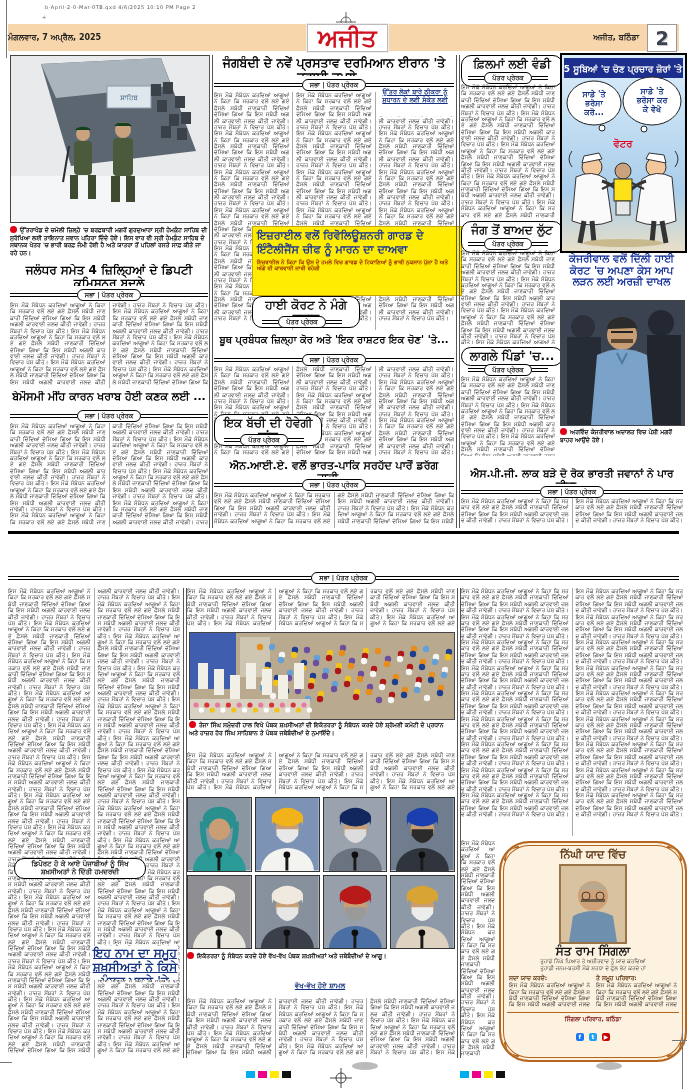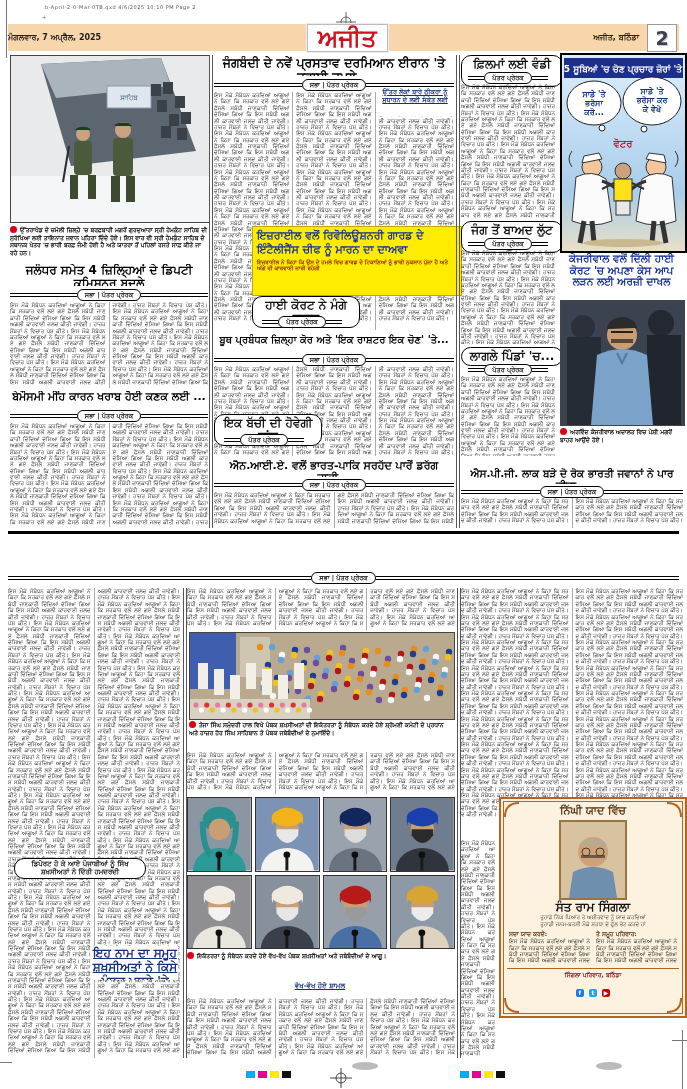--- a/index.html
+++ b/index.html
@@ -480,21 +480,21 @@
     </div>
   <div class="abs caption" style="left:187px;top:952px;width:268px;height:26px;">
     <span class="bullet"></span><span>ਇਕੱਤਰਤਾ ਨੂੰ ਸੰਬੋਧਨ ਕਰਦੇ ਹੋਏ ਵੱਖ-ਵੱਖ ਪੰਥਕ ਸ਼ਖ਼ਸੀਅਤਾਂ ਅਤੇ ਜਥੇਬੰਦੀਆਂ ਦੇ ਆਗੂ।</span>
   </div>
   <div class="abs subu" style="left:250px;top:982px;width:140px;height:12px;font-size:7px;">ਵੱਖ-ਵੱਖ ਹੋਏ ਸ਼ਾਮਲ</div>
   <div class="abs fill c3" style="left:187px;top:998px;width:268px;height:60px;">ਇਸ ਮੌਕੇ ਸੰਬੋਧਨ ਕਰਦਿਆਂ ਆਗੂਆਂ ਨੇ ਕਿਹਾ ਕਿ ਸਰਕਾਰ ਵਲੋਂ ਲਏ ਗਏ ਫ਼ੈਸਲੇ ਸਬੰਧੀ ਜਾਣਕਾਰੀ ਦਿੰਦਿਆਂ ਦੱਸਿਆ ਗਿਆ ਕਿ ਇਸ ਸਬੰਧੀ ਅਗਲੀ ਕਾਰਵਾਈ ਜਲਦ ਕੀਤੀ ਜਾਵੇਗੀ। ਹਾਜ਼ਰ ਮੈਂਬਰਾਂ ਨੇ ਵਿਚਾਰ ਪੇਸ਼ ਕੀਤੇ। ਇਸ ਮੌਕੇ ਸੰਬੋਧਨ ਕਰਦਿਆਂ ਆਗੂਆਂ ਨੇ ਕਿਹਾ ਕਿ ਸਰਕਾਰ ਵਲੋਂ ਲਏ ਗਏ ਫ਼ੈਸਲੇ ਸਬੰਧੀ ਜਾਣਕਾਰੀ ਦਿੰਦਿਆਂ ਦੱਸਿਆ ਗਿਆ ਕਿ ਇਸ ਸਬੰਧੀ ਅਗਲੀ ਕਾਰਵਾਈ ਜਲਦ ਕੀਤੀ ਜਾਵੇਗੀ। ਹਾਜ਼ਰ ਮੈਂਬਰਾਂ ਨੇ ਵਿਚਾਰ ਪੇਸ਼ ਕੀਤੇ। ਇਸ ਮੌਕੇ ਸੰਬੋਧਨ ਕਰਦਿਆਂ ਆਗੂਆਂ ਨੇ ਕਿਹਾ ਕਿ ਸਰਕਾਰ ਵਲੋਂ ਲਏ ਗਏ ਫ਼ੈਸਲੇ ਸਬੰਧੀ ਜਾਣਕਾਰੀ ਦਿੰਦਿਆਂ ਦੱਸਿਆ ਗਿਆ ਕਿ ਇਸ ਸਬੰਧੀ ਅਗਲੀ ਕਾਰਵਾਈ ਜਲਦ ਕੀਤੀ ਜਾਵੇਗੀ। ਹਾਜ਼ਰ ਮੈਂਬਰਾਂ ਨੇ ਵਿਚਾਰ ਪੇਸ਼ ਕੀਤੇ। ਇਸ ਮੌਕੇ ਸੰਬੋਧਨ ਕਰਦਿਆਂ ਆਗੂਆਂ ਨੇ ਕਿਹਾ ਕਿ ਸਰਕਾਰ ਵਲੋਂ ਲਏ ਗਏ ਫ਼ੈਸਲੇ ਸਬੰਧੀ ਜਾਣਕਾਰੀ ਦਿੰਦਿਆਂ ਦੱਸਿਆ ਗਿਆ ਕਿ ਇਸ ਸਬੰਧੀ ਅਗਲੀ ਕਾਰਵਾਈ ਜਲਦ ਕੀਤੀ ਜਾਵੇਗੀ। ਹਾਜ਼ਰ ਮੈਂਬਰਾਂ ਨੇ ਵਿਚਾਰ ਪੇਸ਼ ਕੀਤੇ। ਇਸ ਮੌਕੇ ਸੰਬੋਧਨ ਕਰਦਿਆਂ ਆਗੂਆਂ ਨੇ ਕਿਹਾ ਕਿ ਸਰਕਾਰ ਵਲੋਂ ਲਏ ਗਏ ਫ਼ੈਸਲੇ ਸਬੰਧੀ ਜਾਣਕਾਰੀ ਦਿੰਦਿਆਂ ਦੱਸਿਆ ਗਿਆ ਕਿ ਇਸ ਸਬੰਧੀ ਅਗਲੀ ਕਾਰਵਾਈ ਜਲਦ ਕੀਤੀ ਜਾਵੇਗੀ। ਹਾਜ਼ਰ ਮੈਂਬਰਾਂ ਨੇ ਵਿਚਾਰ ਪੇਸ਼ ਕੀਤੇ। ਇਸ ਮੌਕੇ ਸੰਬੋਧਨ ਕਰਦਿਆਂ ਆਗੂਆਂ ਨੇ ਕਿਹਾ ਕਿ ਸਰਕਾਰ ਵਲੋਂ ਲਏ ਗਏ ਫ਼ੈਸਲੇ ਸਬੰਧੀ ਜਾਣਕਾਰੀ ਦਿੰਦਿਆਂ ਦੱਸਿਆ ਗਿਆ ਕਿ ਇਸ ਸਬੰਧੀ ਅਗਲੀ ਕਾਰਵਾਈ ਜਲਦ ਕੀਤੀ ਜਾਵੇਗੀ। ਹਾਜ਼ਰ ਮੈਂਬਰਾਂ ਨੇ ਵਿਚਾਰ ਪੇਸ਼ ਕੀਤੇ। </div>
 
   <div class="abs fill c2" style="left:461px;top:588px;width:222px;height:248px;">ਇਸ ਮੌਕੇ ਸੰਬੋਧਨ ਕਰਦਿਆਂ ਆਗੂਆਂ ਨੇ ਕਿਹਾ ਕਿ ਸਰਕਾਰ ਵਲੋਂ ਲਏ ਗਏ ਫ਼ੈਸਲੇ ਸਬੰਧੀ ਜਾਣਕਾਰੀ ਦਿੰਦਿਆਂ ਦੱਸਿਆ ਗਿਆ ਕਿ ਇਸ ਸਬੰਧੀ ਅਗਲੀ ਕਾਰਵਾਈ ਜਲਦ ਕੀਤੀ ਜਾਵੇਗੀ। ਹਾਜ਼ਰ ਮੈਂਬਰਾਂ ਨੇ ਵਿਚਾਰ ਪੇਸ਼ ਕੀਤੇ। ਇਸ ਮੌਕੇ ਸੰਬੋਧਨ ਕਰਦਿਆਂ ਆਗੂਆਂ ਨੇ ਕਿਹਾ ਕਿ ਸਰਕਾਰ ਵਲੋਂ ਲਏ ਗਏ ਫ਼ੈਸਲੇ ਸਬੰਧੀ ਜਾਣਕਾਰੀ ਦਿੰਦਿਆਂ ਦੱਸਿਆ ਗਿਆ ਕਿ ਇਸ ਸਬੰਧੀ ਅਗਲੀ ਕਾਰਵਾਈ ਜਲਦ ਕੀਤੀ ਜਾਵੇਗੀ। ਹਾਜ਼ਰ ਮੈਂਬਰਾਂ ਨੇ ਵਿਚਾਰ ਪੇਸ਼ ਕੀਤੇ। ਇਸ ਮੌਕੇ ਸੰਬੋਧਨ ਕਰਦਿਆਂ ਆਗੂਆਂ ਨੇ ਕਿਹਾ ਕਿ ਸਰਕਾਰ ਵਲੋਂ ਲਏ ਗਏ ਫ਼ੈਸਲੇ ਸਬੰਧੀ ਜਾਣਕਾਰੀ ਦਿੰਦਿਆਂ ਦੱਸਿਆ ਗਿਆ ਕਿ ਇਸ ਸਬੰਧੀ ਅਗਲੀ ਕਾਰਵਾਈ ਜਲਦ ਕੀਤੀ ਜਾਵੇਗੀ। ਹਾਜ਼ਰ ਮੈਂਬਰਾਂ ਨੇ ਵਿਚਾਰ ਪੇਸ਼ ਕੀਤੇ। ਇਸ ਮੌਕੇ ਸੰਬੋਧਨ ਕਰਦਿਆਂ ਆਗੂਆਂ ਨੇ ਕਿਹਾ ਕਿ ਸਰਕਾਰ ਵਲੋਂ ਲਏ ਗਏ ਫ਼ੈਸਲੇ ਸਬੰਧੀ ਜਾਣਕਾਰੀ ਦਿੰਦਿਆਂ ਦੱਸਿਆ ਗਿਆ ਕਿ ਇਸ ਸਬੰਧੀ ਅਗਲੀ ਕਾਰਵਾਈ ਜਲਦ ਕੀਤੀ ਜਾਵੇਗੀ। ਹਾਜ਼ਰ ਮੈਂਬਰਾਂ ਨੇ ਵਿਚਾਰ ਪੇਸ਼ ਕੀਤੇ। ਇਸ ਮੌਕੇ ਸੰਬੋਧਨ ਕਰਦਿਆਂ ਆਗੂਆਂ ਨੇ ਕਿਹਾ ਕਿ ਸਰਕਾਰ ਵਲੋਂ ਲਏ ਗਏ ਫ਼ੈਸਲੇ ਸਬੰਧੀ ਜਾਣਕਾਰੀ ਦਿੰਦਿਆਂ ਦੱਸਿਆ ਗਿਆ ਕਿ ਇਸ ਸਬੰਧੀ ਅਗਲੀ ਕਾਰਵਾਈ ਜਲਦ ਕੀਤੀ ਜਾਵੇਗੀ। ਹਾਜ਼ਰ ਮੈਂਬਰਾਂ ਨੇ ਵਿਚਾਰ ਪੇਸ਼ ਕੀਤੇ। ਇਸ ਮੌਕੇ ਸੰਬੋਧਨ ਕਰਦਿਆਂ ਆਗੂਆਂ ਨੇ ਕਿਹਾ ਕਿ ਸਰਕਾਰ ਵਲੋਂ ਲਏ ਗਏ ਫ਼ੈਸਲੇ ਸਬੰਧੀ ਜਾਣਕਾਰੀ ਦਿੰਦਿਆਂ ਦੱਸਿਆ ਗਿਆ ਕਿ ਇਸ ਸਬੰਧੀ ਅਗਲੀ ਕਾਰਵਾਈ ਜਲਦ ਕੀਤੀ ਜਾਵੇਗੀ। ਹਾਜ਼ਰ ਮੈਂਬਰਾਂ ਨੇ ਵਿਚਾਰ ਪੇਸ਼ ਕੀਤੇ। ਇਸ ਮੌਕੇ ਸੰਬੋਧਨ ਕਰਦਿਆਂ ਆਗੂਆਂ ਨੇ ਕਿਹਾ ਕਿ ਸਰਕਾਰ ਵਲੋਂ ਲਏ ਗਏ ਫ਼ੈਸਲੇ ਸਬੰਧੀ ਜਾਣਕਾਰੀ ਦਿੰਦਿਆਂ ਦੱਸਿਆ ਗਿਆ ਕਿ ਇਸ ਸਬੰਧੀ ਅਗਲੀ ਕਾਰਵਾਈ ਜਲਦ ਕੀਤੀ ਜਾਵੇਗੀ। ਹਾਜ਼ਰ ਮੈਂਬਰਾਂ ਨੇ ਵਿਚਾਰ ਪੇਸ਼ ਕੀਤੇ। ਇਸ ਮੌਕੇ ਸੰਬੋਧਨ ਕਰਦਿਆਂ ਆਗੂਆਂ ਨੇ ਕਿਹਾ ਕਿ ਸਰਕਾਰ ਵਲੋਂ ਲਏ ਗਏ ਫ਼ੈਸਲੇ ਸਬੰਧੀ ਜਾਣਕਾਰੀ ਦਿੰਦਿਆਂ ਦੱਸਿਆ ਗਿਆ ਕਿ ਇਸ ਸਬੰਧੀ ਅਗਲੀ ਕਾਰਵਾਈ ਜਲਦ ਕੀਤੀ ਜਾਵੇਗੀ। ਹਾਜ਼ਰ ਮੈਂਬਰਾਂ ਨੇ ਵਿਚਾਰ ਪੇਸ਼ ਕੀਤੇ। ਇਸ ਮੌਕੇ ਸੰਬੋਧਨ ਕਰਦਿਆਂ ਆਗੂਆਂ ਨੇ ਕਿਹਾ ਕਿ ਸਰਕਾਰ ਵਲੋਂ ਲਏ ਗਏ ਫ਼ੈਸਲੇ ਸਬੰਧੀ ਜਾਣਕਾਰੀ ਦਿੰਦਿਆਂ ਦੱਸਿਆ ਗਿਆ ਕਿ ਇਸ ਸਬੰਧੀ ਅਗਲੀ ਕਾਰਵਾਈ ਜਲਦ ਕੀਤੀ ਜਾਵੇਗੀ। ਹਾਜ਼ਰ ਮੈਂਬਰਾਂ ਨੇ ਵਿਚਾਰ ਪੇਸ਼ ਕੀਤੇ। ਇਸ ਮੌਕੇ ਸੰਬੋਧਨ ਕਰਦਿਆਂ ਆਗੂਆਂ ਨੇ ਕਿਹਾ ਕਿ ਸਰਕਾਰ ਵਲੋਂ ਲਏ ਗਏ ਫ਼ੈਸਲੇ ਸਬੰਧੀ ਜਾਣਕਾਰੀ ਦਿੰਦਿਆਂ ਦੱਸਿਆ ਗਿਆ ਕਿ ਇਸ ਸਬੰਧੀ ਅਗਲੀ ਕਾਰਵਾਈ ਜਲਦ ਕੀਤੀ ਜਾਵੇਗੀ। ਹਾਜ਼ਰ ਮੈਂਬਰਾਂ ਨੇ ਵਿਚਾਰ ਪੇਸ਼ ਕੀਤੇ। ਇਸ ਮੌਕੇ ਸੰਬੋਧਨ ਕਰਦਿਆਂ ਆਗੂਆਂ ਨੇ ਕਿਹਾ ਕਿ ਸਰਕਾਰ ਵਲੋਂ ਲਏ ਗਏ ਫ਼ੈਸਲੇ ਸਬੰਧੀ ਜਾਣਕਾਰੀ ਦਿੰਦਿਆਂ ਦੱਸਿਆ ਗਿਆ ਕਿ ਇਸ ਸਬੰਧੀ ਅਗਲੀ ਕਾਰਵਾਈ ਜਲਦ ਕੀਤੀ ਜਾਵੇਗੀ। ਹਾਜ਼ਰ ਮੈਂਬਰਾਂ ਨੇ ਵਿਚਾਰ ਪੇਸ਼ ਕੀਤੇ। ਇਸ ਮੌਕੇ ਸੰਬੋਧਨ ਕਰਦਿਆਂ ਆਗੂਆਂ ਨੇ ਕਿਹਾ ਕਿ ਸਰਕਾਰ ਵਲੋਂ ਲਏ ਗਏ ਫ਼ੈਸਲੇ ਸਬੰਧੀ ਜਾਣਕਾਰੀ ਦਿੰਦਿਆਂ ਦੱਸਿਆ ਗਿਆ ਕਿ ਇਸ ਸਬੰਧੀ ਅਗਲੀ ਕਾਰਵਾਈ ਜਲਦ ਕੀਤੀ ਜਾਵੇਗੀ। ਹਾਜ਼ਰ ਮੈਂਬਰਾਂ ਨੇ ਵਿਚਾਰ ਪੇਸ਼ ਕੀਤੇ। ਇਸ ਮੌਕੇ ਸੰਬੋਧਨ ਕਰਦਿਆਂ ਆਗੂਆਂ ਨੇ ਕਿਹਾ ਕਿ ਸਰਕਾਰ ਵਲੋਂ ਲਏ ਗਏ ਫ਼ੈਸਲੇ ਸਬੰਧੀ ਜਾਣਕਾਰੀ ਦਿੰਦਿਆਂ ਦੱਸਿਆ ਗਿਆ ਕਿ ਇਸ ਸਬੰਧੀ ਅਗਲੀ ਕਾਰਵਾਈ ਜਲਦ ਕੀਤੀ ਜਾਵੇਗੀ। ਹਾਜ਼ਰ ਮੈਂਬਰਾਂ ਨੇ ਵਿਚਾਰ ਪੇਸ਼ ਕੀਤੇ। ਇਸ ਮੌਕੇ ਸੰਬੋਧਨ ਕਰਦਿਆਂ ਆਗੂਆਂ ਨੇ ਕਿਹਾ ਕਿ ਸਰਕਾਰ ਵਲੋਂ ਲਏ ਗਏ ਫ਼ੈਸਲੇ ਸਬੰਧੀ ਜਾਣਕਾਰੀ ਦਿੰਦਿਆਂ ਦੱਸਿਆ ਗਿਆ ਕਿ ਇਸ ਸਬੰਧੀ ਅਗਲੀ ਕਾਰਵਾਈ ਜਲਦ ਕੀਤੀ ਜਾਵੇਗੀ। ਹਾਜ਼ਰ ਮੈਂਬਰਾਂ ਨੇ ਵਿਚਾਰ ਪੇਸ਼ ਕੀਤੇ। ਇਸ ਮੌਕੇ ਸੰਬੋਧਨ ਕਰਦਿਆਂ ਆਗੂਆਂ ਨੇ ਕਿਹਾ ਕਿ ਸਰਕਾਰ ਵਲੋਂ ਲਏ ਗਏ ਫ਼ੈਸਲੇ ਸਬੰਧੀ ਜਾਣਕਾਰੀ ਦਿੰਦਿਆਂ ਦੱਸਿਆ ਗਿਆ ਕਿ ਇਸ ਸਬੰਧੀ ਅਗਲੀ ਕਾਰਵਾਈ ਜਲਦ ਕੀਤੀ ਜਾਵੇਗੀ। ਹਾਜ਼ਰ ਮੈਂਬਰਾਂ ਨੇ ਵਿਚਾਰ ਪੇਸ਼ ਕੀਤੇ। ਇਸ ਮੌਕੇ ਸੰਬੋਧਨ ਕਰਦਿਆਂ ਆਗੂਆਂ ਨੇ ਕਿਹਾ ਕਿ ਸਰਕਾਰ ਵਲੋਂ ਲਏ ਗਏ ਫ਼ੈਸਲੇ ਸਬੰਧੀ ਜਾਣਕਾਰੀ ਦਿੰਦਿਆਂ ਦੱਸਿਆ ਗਿਆ ਕਿ ਇਸ ਸਬੰਧੀ ਅਗਲੀ ਕਾਰਵਾਈ ਜਲਦ ਕੀਤੀ ਜਾਵੇਗੀ। ਹਾਜ਼ਰ ਮੈਂਬਰਾਂ ਨੇ ਵਿਚਾਰ ਪੇਸ਼ ਕੀਤੇ। ਇਸ ਮੌਕੇ ਸੰਬੋਧਨ ਕਰਦਿਆਂ ਆਗੂਆਂ ਨੇ ਕਿਹਾ ਕਿ ਸਰਕਾਰ ਵਲੋਂ ਲਏ ਗਏ ਫ਼ੈਸਲੇ ਸਬੰਧੀ ਜਾਣਕਾਰੀ ਦਿੰਦਿਆਂ ਦੱਸਿਆ ਗਿਆ ਕਿ ਇਸ ਸਬੰਧੀ ਅਗਲੀ ਕਾਰਵਾਈ ਜਲਦ ਕੀਤੀ ਜਾਵੇਗੀ। ਹਾਜ਼ਰ ਮੈਂਬਰਾਂ ਨੇ ਵਿਚਾਰ ਪੇਸ਼ ਕੀਤੇ। ਇਸ ਮੌਕੇ ਸੰਬੋਧਨ ਕਰਦਿਆਂ ਆਗੂਆਂ ਨੇ ਕਿਹਾ ਕਿ ਸਰਕਾਰ ਵਲੋਂ ਲਏ ਗਏ ਫ਼ੈਸਲੇ ਸਬੰਧੀ ਜਾਣਕਾਰੀ ਦਿੰਦਿਆਂ ਦੱਸਿਆ ਗਿਆ ਕਿ ਇਸ ਸਬੰਧੀ ਅਗਲੀ ਕਾਰਵਾਈ ਜਲਦ ਕੀਤੀ ਜਾਵੇਗੀ। ਹਾਜ਼ਰ ਮੈਂਬਰਾਂ ਨੇ ਵਿਚਾਰ ਪੇਸ਼ ਕੀਤੇ। </div>
   <div class="abs fill" style="left:461px;top:840px;width:34px;height:216px;">ਇਸ ਮੌਕੇ ਸੰਬੋਧਨ ਕਰਦਿਆਂ ਆਗੂਆਂ ਨੇ ਕਿਹਾ ਕਿ ਸਰਕਾਰ ਵਲੋਂ ਲਏ ਗਏ ਫ਼ੈਸਲੇ ਸਬੰਧੀ ਜਾਣਕਾਰੀ ਦਿੰਦਿਆਂ ਦੱਸਿਆ ਗਿਆ ਕਿ ਇਸ ਸਬੰਧੀ ਅਗਲੀ ਕਾਰਵਾਈ ਜਲਦ ਕੀਤੀ ਜਾਵੇਗੀ। ਹਾਜ਼ਰ ਮੈਂਬਰਾਂ ਨੇ ਵਿਚਾਰ ਪੇਸ਼ ਕੀਤੇ। ਇਸ ਮੌਕੇ ਸੰਬੋਧਨ ਕਰਦਿਆਂ ਆਗੂਆਂ ਨੇ ਕਿਹਾ ਕਿ ਸਰਕਾਰ ਵਲੋਂ ਲਏ ਗਏ ਫ਼ੈਸਲੇ ਸਬੰਧੀ ਜਾਣਕਾਰੀ ਦਿੰਦਿਆਂ ਦੱਸਿਆ ਗਿਆ ਕਿ ਇਸ ਸਬੰਧੀ ਅਗਲੀ ਕਾਰਵਾਈ ਜਲਦ ਕੀਤੀ ਜਾਵੇਗੀ। ਹਾਜ਼ਰ ਮੈਂਬਰਾਂ ਨੇ ਵਿਚਾਰ ਪੇਸ਼ ਕੀਤੇ। ਇਸ ਮੌਕੇ ਸੰਬੋਧਨ ਕਰਦਿਆਂ ਆਗੂਆਂ ਨੇ ਕਿਹਾ ਕਿ ਸਰਕਾਰ ਵਲੋਂ ਲਏ ਗਏ ਫ਼ੈਸਲੇ ਸਬੰਧੀ ਜਾਣਕਾਰੀ ਦਿੰਦਿਆਂ ਦੱਸਿਆ ਗਿਆ ਕਿ ਇਸ ਸਬੰਧੀ ਅਗਲੀ ਕਾਰਵਾਈ ਜਲਦ ਕੀਤੀ ਜਾਵੇਗੀ। ਹਾਜ਼ਰ ਮੈਂਬਰਾਂ ਨੇ ਵਿਚਾਰ ਪੇਸ਼ ਕੀਤੇ। </div>
 
-  <div class="abs obit" style="left:499px;top:797px;width:184px;height:217px;">
+  <div class="abs obit" style="left:499px;top:841px;width:184px;height:217px;border-radius:30px;">
     <svg class="abs" style="left:0;top:0;" width="184" height="217">
       <path d="M4 18 q0 -14 14 -14 M180 18 q0 -14 -14 -14 M4 199 q0 14 14 14 M180 199 q0 14 -14 14" stroke="#b5651d" fill="none" stroke-width="2"></path>
     </svg>
     <div class="title" style="margin-top:5px;">ਨਿੱਘੀ ਯਾਦ ਵਿੱਚ</div>
     <svg style="display:block;margin:3px auto 0;border:2px solid #9a7347;" width="64" height="76" viewBox="0 0 64 76">
       <rect width="64" height="76" fill="#d9c2a0"></rect>
       <circle cx="32" cy="30" r="15" fill="#cfa178"></circle>
       <path d="M18 24 a15 12 0 0 1 28 0 z" fill="#b9a98f"></path>
       <rect x="20" y="33" width="24" height="3" fill="#6b5b45"></rect>
       <circle cx="25" cy="30" r="4" fill="none" stroke="#4a3a28"></circle>

